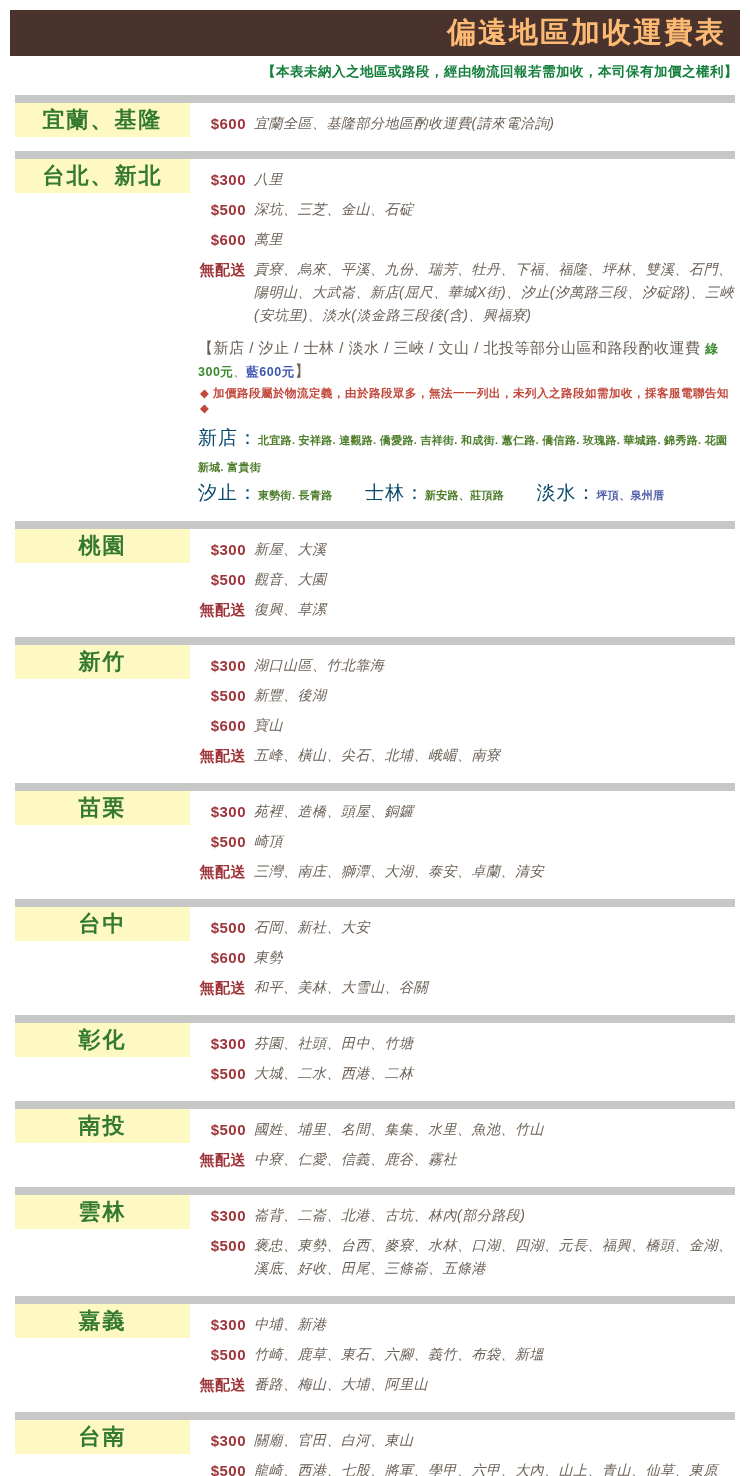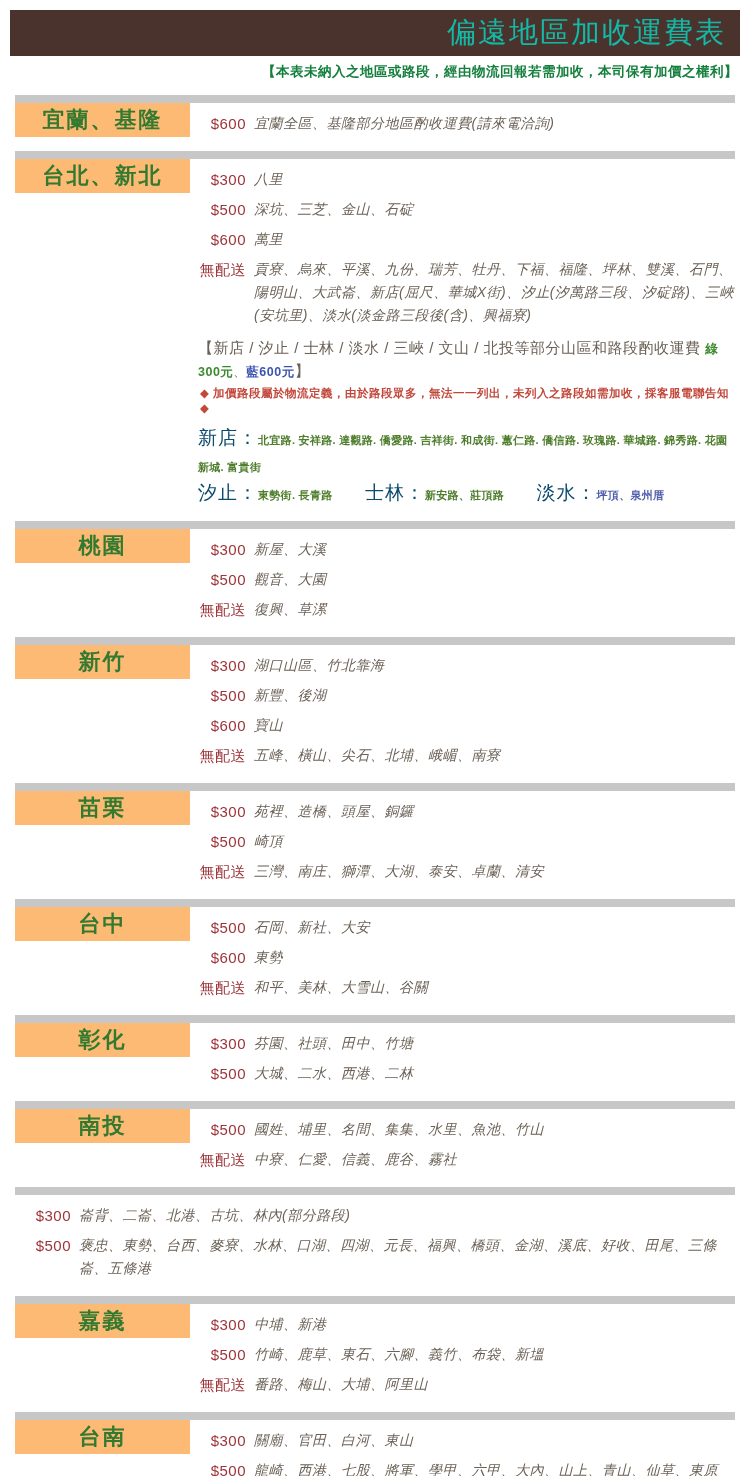--- a/index.html
+++ b/index.html
@@ -12,45 +12,45 @@
 
   
   .header-bar {
     margin:10px 10px 0 10px;
     height:46px;
     background:#4a332c;
     display:flex; align-items:center; justify-content:flex-end;
     padding-right:14px;
   }
   .header-bar h1 {
-    color:#14b8a6; font-size:29px; font-weight:normal; letter-spacing:2px;
+    color:#fdba74; font-size:29px; font-weight:bold; letter-spacing:2px;
   }
   .subtitle {
     margin:7px 12px 14px 10px;
     text-align:right;
     color:#15803d; font-size:13.5px; font-weight:bold; letter-spacing:0.5px;
   }
 
   
   .section { margin:0 15px 7px 15px; }
   .strip { height:8px; background:#c7c7c7; width:100%; }
   .section-body { display:flex; align-items:flex-start; }
   .region {
-    width:175px; background:#fdba74; height:34px;
+    width:175px; background:#fef9c3; height:34px;
     display:flex; align-items:center; justify-content:center;
     flex:0 0 175px;
   }
   .region-text {
     color:#337a30; font-size:22px; font-weight:bold; letter-spacing:2px;
   }
   .rows { flex:1 1 auto; padding:4px 0 2px 8px; }
   .row { display:flex; margin:5px 0 7px 0; line-height:23px; }
   .fee {
     flex:0 0 48px; min-width:48px; text-align:right;
-    color:#9e3338; font-weight:normal; font-size:15px;
+    color:#9e3338; font-weight:bold; font-size:15px;
     letter-spacing:0.5px; white-space:nowrap;
   }
   .areas { flex:1 1 auto; padding-left:8px; color:#6b6156; font-size:14px; letter-spacing:0.5px;font-style:italic; }
   .areas .areas-red { color:#aa5f63; }
 
   
   .note { margin:10px 0 4px 0; }
   .note-headline { color:#6b6156; font-size:15px; letter-spacing:0.5px; line-height:22px; }
   .note-headline .ng { color:#3c8a2e; font-size:12.5px; font-weight:bold; }
   .note-headline .nb { color:#3d55b0; font-size:12.5px; font-weight:bold; }
@@ -289,20 +289,23 @@
     <span class="fee">無配送</span>
     <span class="areas"><span class="areas-main">中寮、仁愛、信義、鹿谷、霧社</span><span class="areas-red"></span></span>
   </div>
 </div>
     </div>
   </section>
 
   <section class="section">
     <div class="strip"></div>
     <div class="section-body">
+      <div class="region">
+        <span class="region-text">雲林</span>
+      </div>
       <div class="rows">
   <div class="row">
     <span class="fee">$300</span>
     <span class="areas"><span class="areas-main">崙背、二崙、北港、古坑、林內(部分路段)</span><span class="areas-red"></span></span>
   </div>
 
   <div class="row">
     <span class="fee">$500</span>
     <span class="areas"><span class="areas-main">褒忠、東勢、台西、麥寮、水林、口湖、四湖、元長、福興、橋頭、金湖、溪底、好收、田尾、三條崙、五條港</span><span class="areas-red"></span></span>
   </div>

